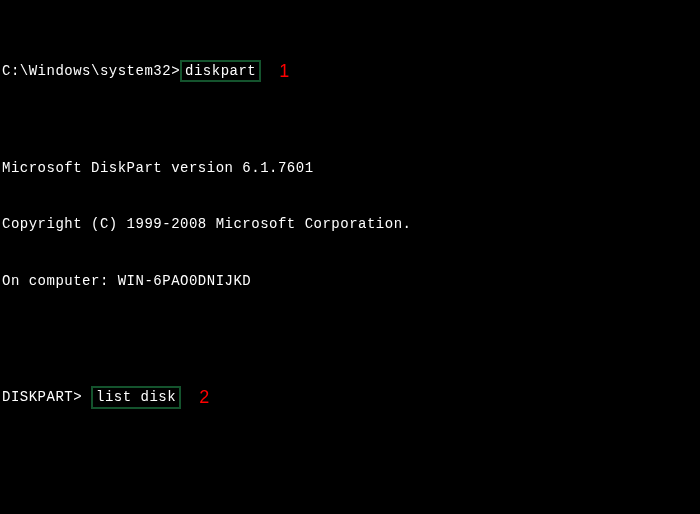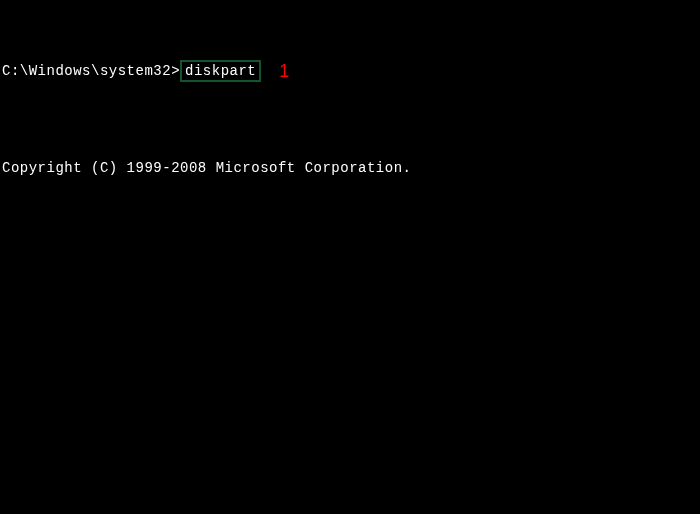--- a/index.html
+++ b/index.html
@@ -36,23 +36,26 @@
   }
   .prompt { display:inline; }
 </style>
 </head>
 <body>
 
 <div class="console">
 
   <span class="line"><span class="prompt">C:\Windows\system32&gt;</span><span class="boxed">diskpart</span><span class="callout">1</span></span>
   <span class="line"></span>
+  <span class="line">Microsoft DiskPart version 6.1.7601</span>
   <span class="line">Copyright (C) 1999-2008 Microsoft Corporation.</span>
+  <span class="line">On computer: WIN-6PAO0DNIJKD</span>
   <span class="line"></span>
 
+  <span class="line"><span class="prompt">DISKPART&gt; </span><span class="boxed">list disk</span><span class="callout">2</span></span>
   <span class="line"></span>
   
   
   
   
   <span class="line"></span>
 
   
   <span class="line"></span>
   

